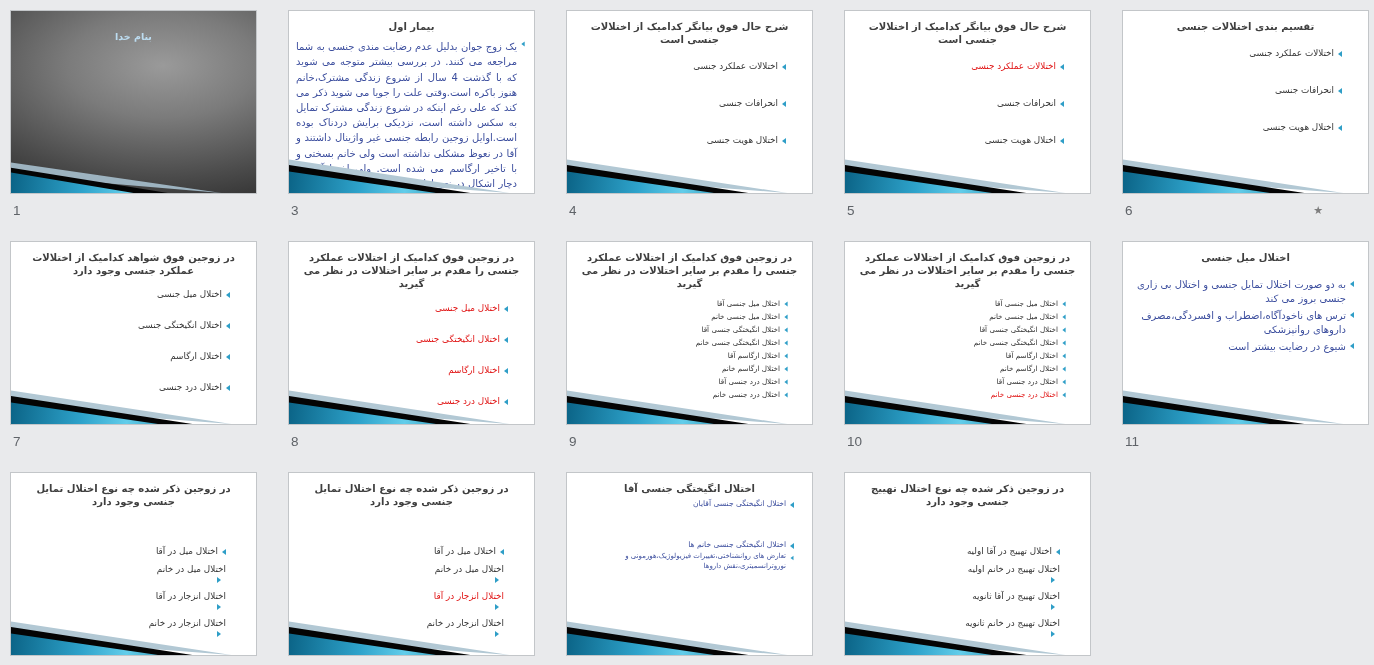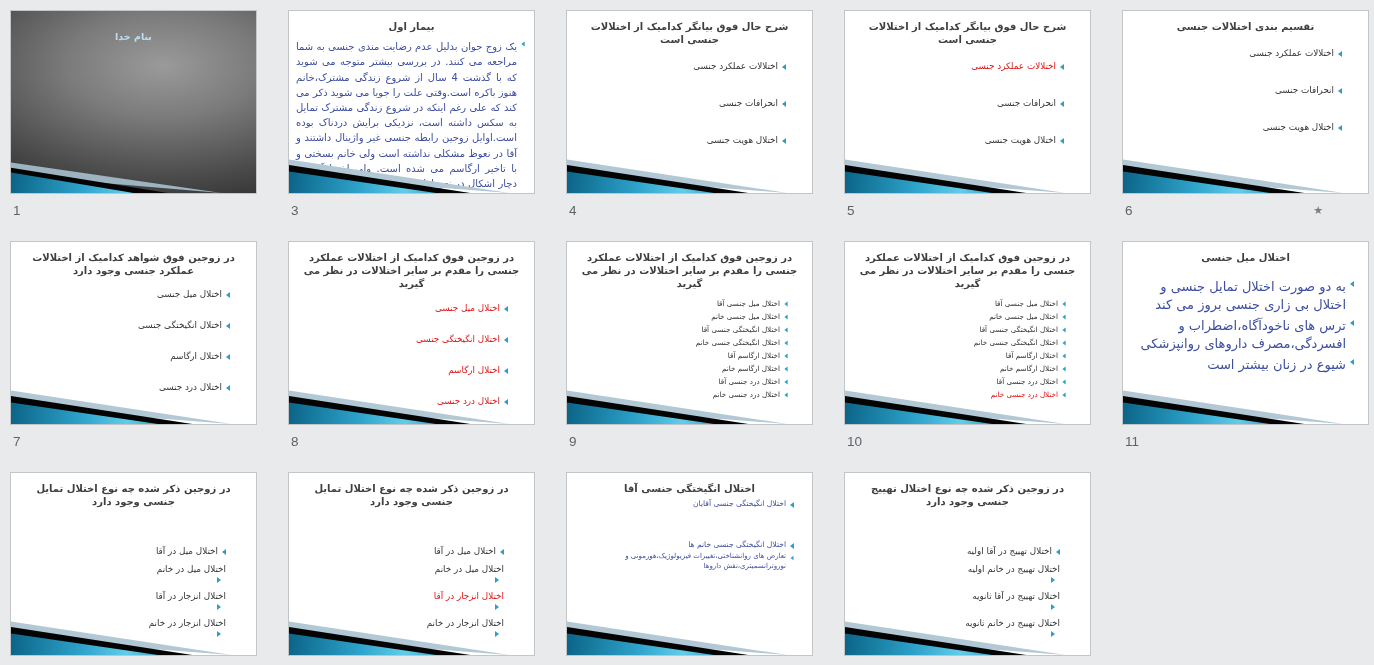--- a/index.html
+++ b/index.html
@@ -43,21 +43,21 @@
   .layout-wide .bullets{margin:15px 26px 0 10px;font-size:8.8px;}
   .layout-wide .b-item{margin-bottom:27px;}
 
   .layout-mid .bullets{margin:12px 26px 0 10px;font-size:8.8px;}
   .layout-mid .b-item{margin-bottom:21px;}
 
   .layout-tight .bullets{margin:8px 24px 0 10px;font-size:7.2px;}
   .layout-tight .b-item{margin-bottom:4px;}
   .layout-tight .marker{margin-top:2px;transform:scale(.8);}
 
-  .layout-plain .bullets{margin:14px 14px 0 12px;font-size:13px;line-height:1.35;}
+  .layout-plain .bullets{margin:14px 14px 0 12px;font-size:10px;line-height:1.35;}
   .layout-plain .b-item{margin-bottom:4px;}
 
   .layout-list .bullets{margin:38px 30px 0 12px;font-size:8.8px;}
   .layout-list .b-item{margin-bottom:8px;}
 
   .layout-groups .bullets{margin:4px 18px 0 10px;font-size:7.6px;line-height:1.4;}
   .layout-groups .b-item{margin-bottom:2px;}
   .layout-groups .lvl1 .b-text{font-size:7px;}
   .layout-groups .lvl1 .marker{transform:scale(.75);}
 
@@ -418,21 +418,21 @@
             <li class="b-item lvl0">
               <span class="marker"></span>
               <span class="b-text">به دو صورت اختلال تمایل جنسی و اختلال بی زاری جنسی بروز می کند</span>
             </li>
             <li class="b-item lvl0">
               <span class="marker"></span>
               <span class="b-text">ترس های ناخودآگاه،اضطراب و افسردگی،مصرف داروهای روانپزشکی</span>
             </li>
             <li class="b-item lvl0">
               <span class="marker"></span>
-              <span class="b-text">شیوع در زنان بیشتر است</span>
+              <span class="b-text">شیوع در رضایت بیشتر است</span>
             </li>
           </ul>
         <div class="deco">
           <span class="s-light"></span>
           <span class="s-black"></span>
           <span class="s-teal"></span>
         </div>
       </div>
     </div>
     <div class="label-row">

